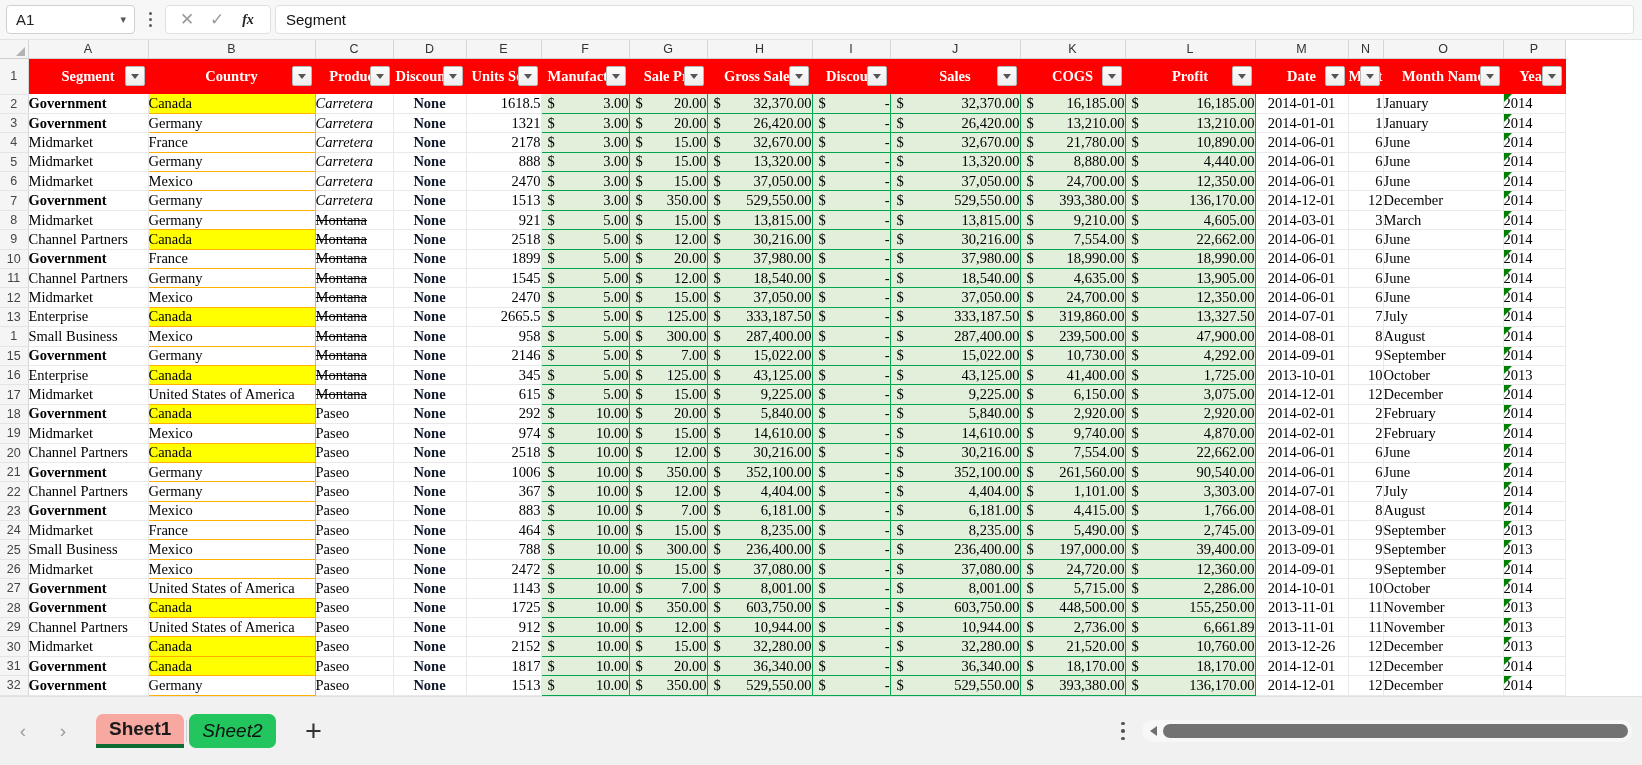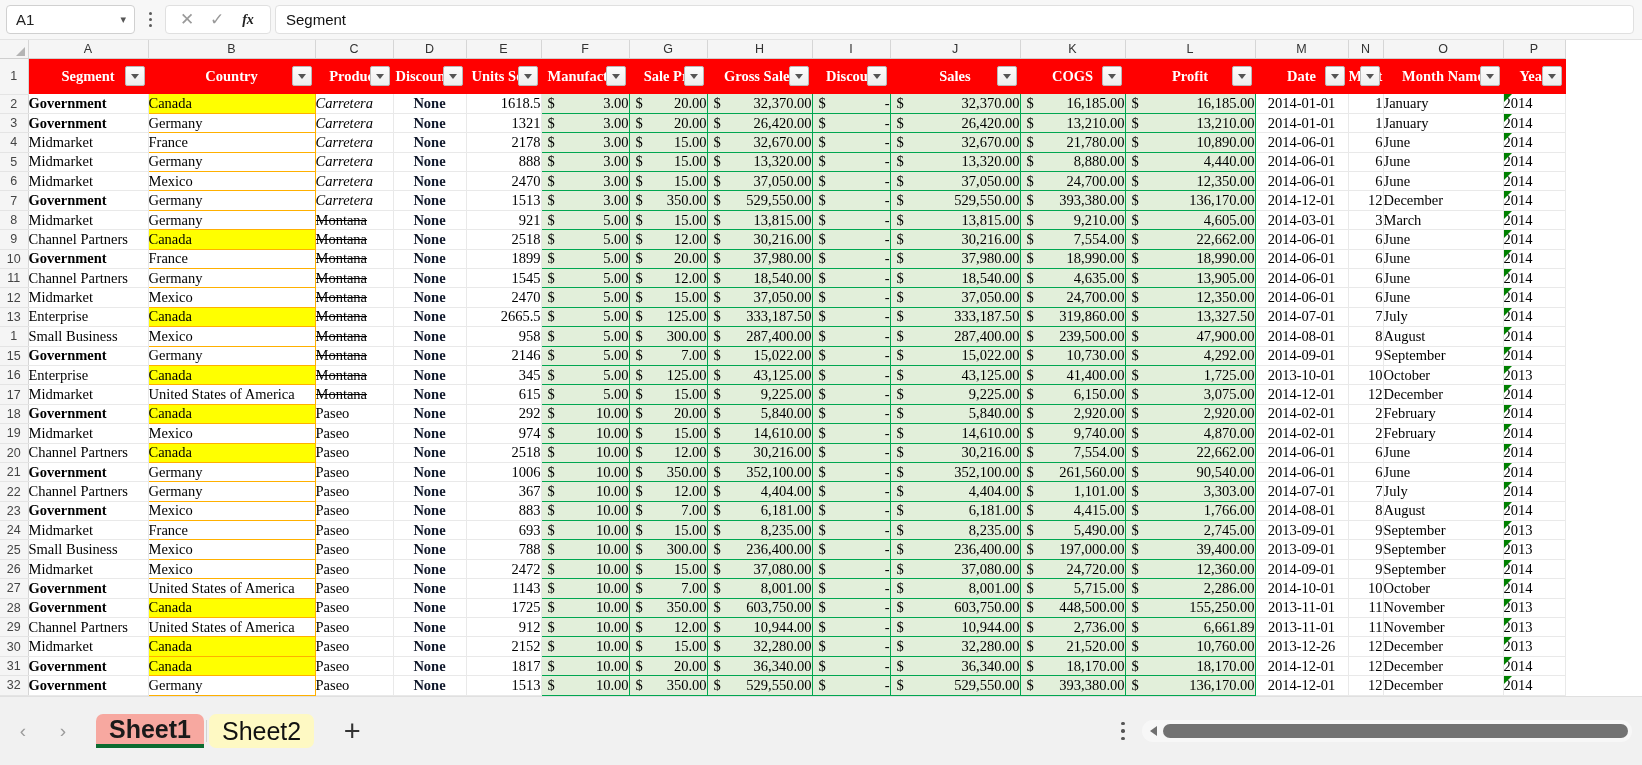--- a/index.html
+++ b/index.html
@@ -176,32 +176,32 @@
   .navarrow {
     width: 34px; height: 34px; margin-left: 6px;
     display: flex; align-items: center; justify-content: center;
     color: #9b9b9b; font-size: 19px;
   }
   #tabstrip { display: flex; align-items: center; margin-left: 16px; gap: 2px; }
   .sheettab {
     height: 34px; padding: 0 13px;
     display: flex; align-items: center; justify-content: center;
     border-radius: 7px 7px 7px 7px;
-    font-size: 25px;
+    font-size: 19px;
     font-family: "Liberation Sans", sans-serif;
   }
   .sheettab.active {
     background: #f7a8a0;
     color: #1a1a1a; font-weight: bold;
     border-bottom: 4px solid #0b6b30;
     border-radius: 7px 7px 0 0;
   }
   .sheettab.other {
-    background: #fef9c3;
-    color: #111; font-weight: normal;
+    background: #22c55e;
+    color: #111; font-weight: normal; font-style: italic;
   }
   .tabsep { width: 1px; height: 22px; background: #d2d2d2; }
   #addsheet {
     width: 40px; height: 36px; margin-left: 18px;
     display: flex; align-items: center; justify-content: center;
     color: #333; font-size: 29px; font-weight: 300;
   }
   #botspacer { flex: 1; }
   #bot-kebab {
     width: 26px; height: 30px;
@@ -757,21 +757,21 @@
           <td class="dcell c-mon">8</td>
           <td class="dcell c-mname">August</td>
           <td class="dcell c-year"><span class="errtri"></span><span>2014</span></td>
         </tr>
         <tr>
           <td class="rowhdr">24</td>
           <td class="dcell c-seg">Midmarket</td>
           <td class="dcell c-country">France</td>
           <td class="dcell c-prod">Paseo</td>
           <td class="dcell c-disc">None</td>
-          <td class="dcell c-units">693</td>
+          <td class="dcell c-units">464</td>
           <td class="dcell c-money"><span class="dol">$</span><span>10.00</span></td>
           <td class="dcell c-money"><span class="dol">$</span><span>15.00</span></td>
           <td class="dcell c-money"><span class="dol">$</span><span>8,235.00</span></td>
           <td class="dcell c-money"><span class="dol">$</span><span>-</span></td>
           <td class="dcell c-money"><span class="dol">$</span><span>8,235.00</span></td>
           <td class="dcell c-money"><span class="dol">$</span><span>5,490.00</span></td>
           <td class="dcell c-money"><span class="dol">$</span><span>2,745.00</span></td>
           <td class="dcell c-date">2013-09-01</td>
           <td class="dcell c-mon">9</td>
           <td class="dcell c-mname">September</td>

